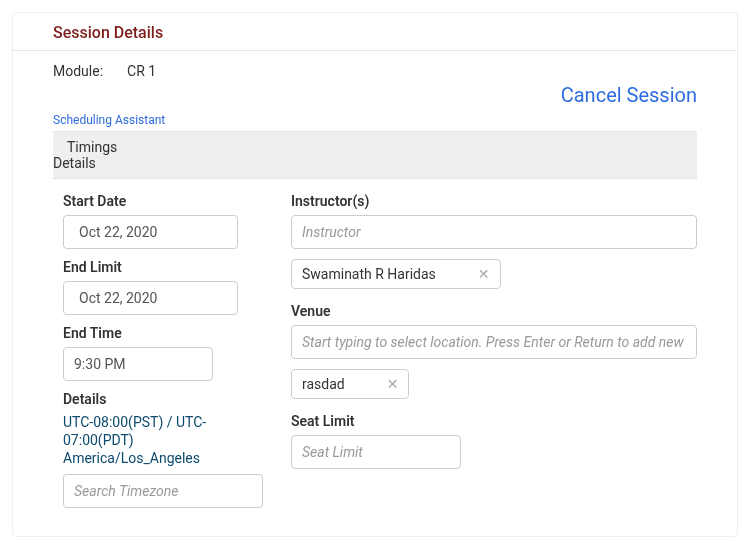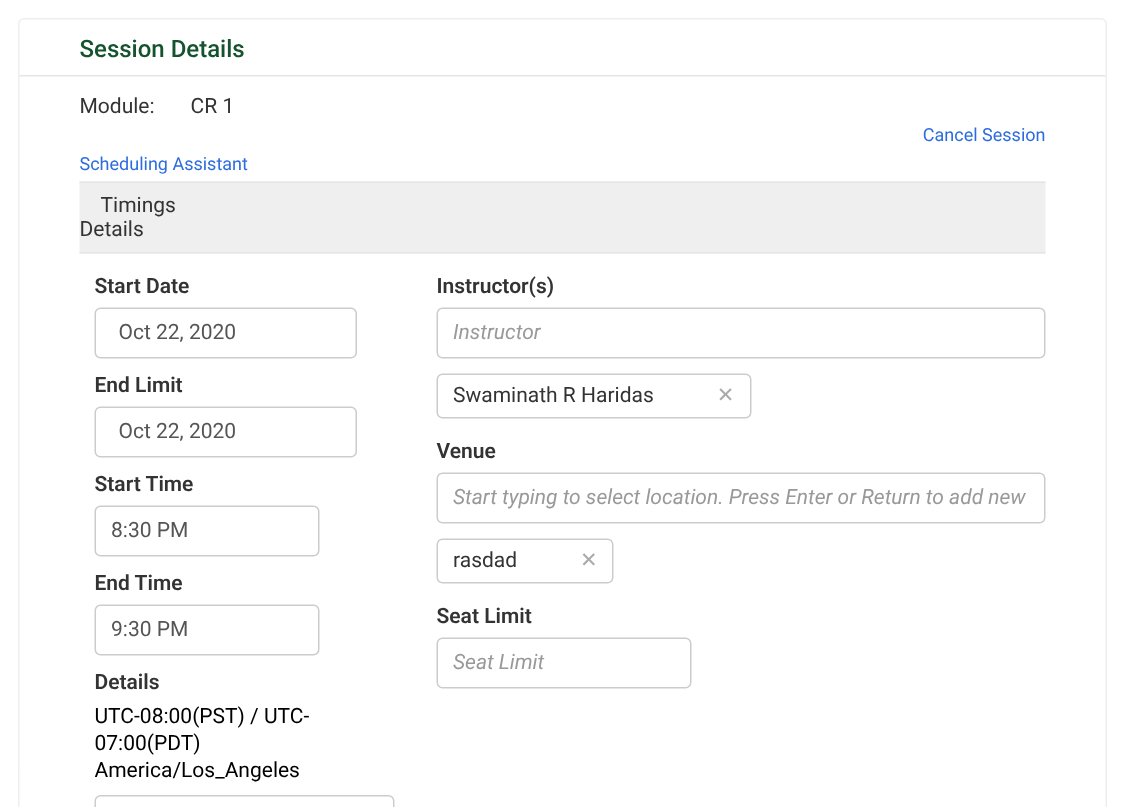--- a/index.html
+++ b/index.html
@@ -21,21 +21,21 @@
       padding: 10px 0 10px 0;
     }
     .header {
       padding: 0 40px 8px 40px;
       border-bottom: 1px solid #e5e5e5;
       margin-bottom: 12px;
     }
     .header h2 {
       font-size: 16px;
       font-weight: 500;
-      color: #14532d;
+      color: #7f1d1d;
     }
     .module-row {
       padding: 0 40px 4px 40px;
       display: flex;
       align-items: baseline;
     }
     .module-label {
       font-weight: 400;
       font-size: 14px;
       margin-right: 24px;
@@ -44,21 +44,21 @@
       font-size: 14px;
       font-weight: 400;
     }
     .cancel-row {
       display: flex;
       justify-content: flex-end;
       padding: 0 40px 4px 40px;
     }
     .cancel-link {
       color: #2d6cdf;
-      font-size: 12px;
+      font-size: 20px;
       cursor: pointer;
     }
     .sched-link {
       padding: 0 40px 4px 40px;
     }
     .sched-link a {
       color: #2d6cdf;
       font-size: 12px;
       cursor: pointer;
     }
@@ -111,21 +111,21 @@
     }
     .text-input::placeholder {
       color: #999;
       font-style: italic;
     }
     .field-block {
       margin-bottom: 10px;
     }
     .tz-text {
       font-size: 14px;
-      color: #000000;
+      color: #0c4a6e;
       line-height: 1.3;
       margin-bottom: 6px;
     }
     .instr-input {
       width: 100%;
     }
     .chip {
       display: inline-flex;
       align-items: center;
       border: 1px solid #ccc;
@@ -191,24 +191,20 @@
       <div class="field-block">
         <div class="field-label">Start Date</div>
         <input type="text" class="text-input start-date-input" value="Oct 22, 2020" style="">
       </div>
 
       <div class="field-block">
         <div class="field-label">End Limit</div>
         <input type="text" class="text-input end-date-input" value="Oct 22, 2020" style="">
       </div>
 
-      <div class="field-block">
-        <div class="field-label">Start Time</div>
-        <input type="text" class="text-input narrow-input" value="8:30 PM" style="">
-      </div>
 
       <div class="field-block">
         <div class="field-label">End Time</div>
         <input type="text" class="text-input narrow-input" value="9:30 PM" style="">
       </div>
 
       <div class="field-block">
         <div class="field-label">Details</div>
         <div class="tz-text">UTC-08:00(PST) / UTC-07:00(PDT) America/Los_Angeles</div>
         <input type="text" class="text-input" placeholder="Search Timezone" style="">

